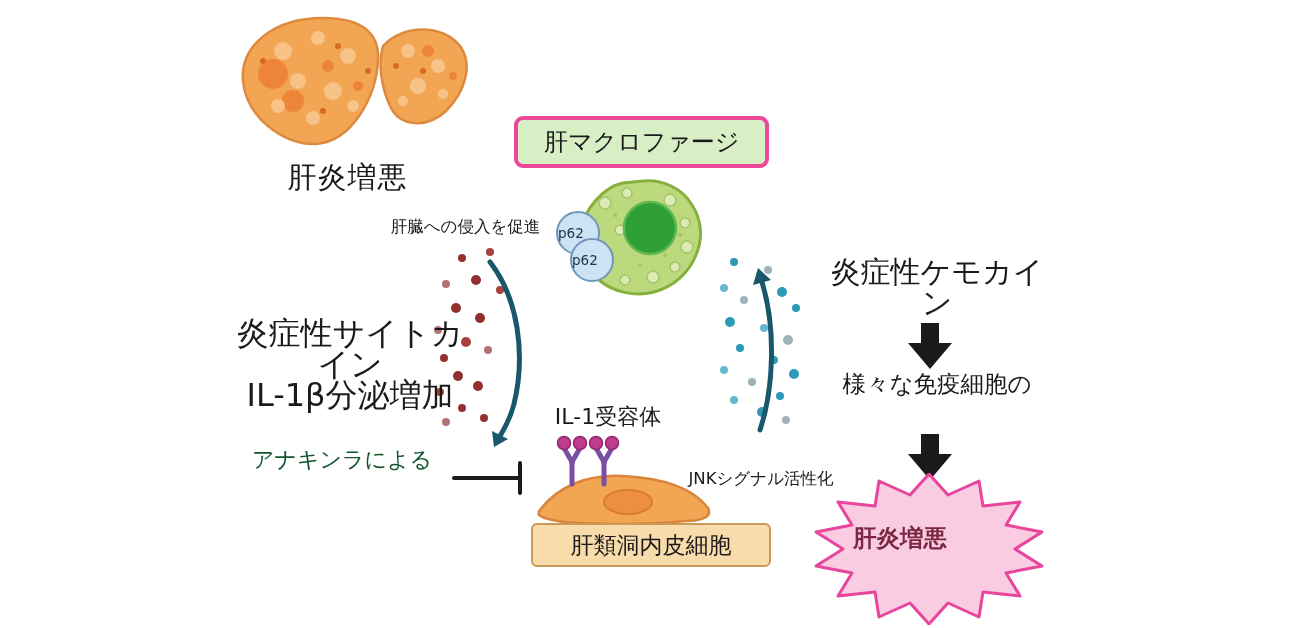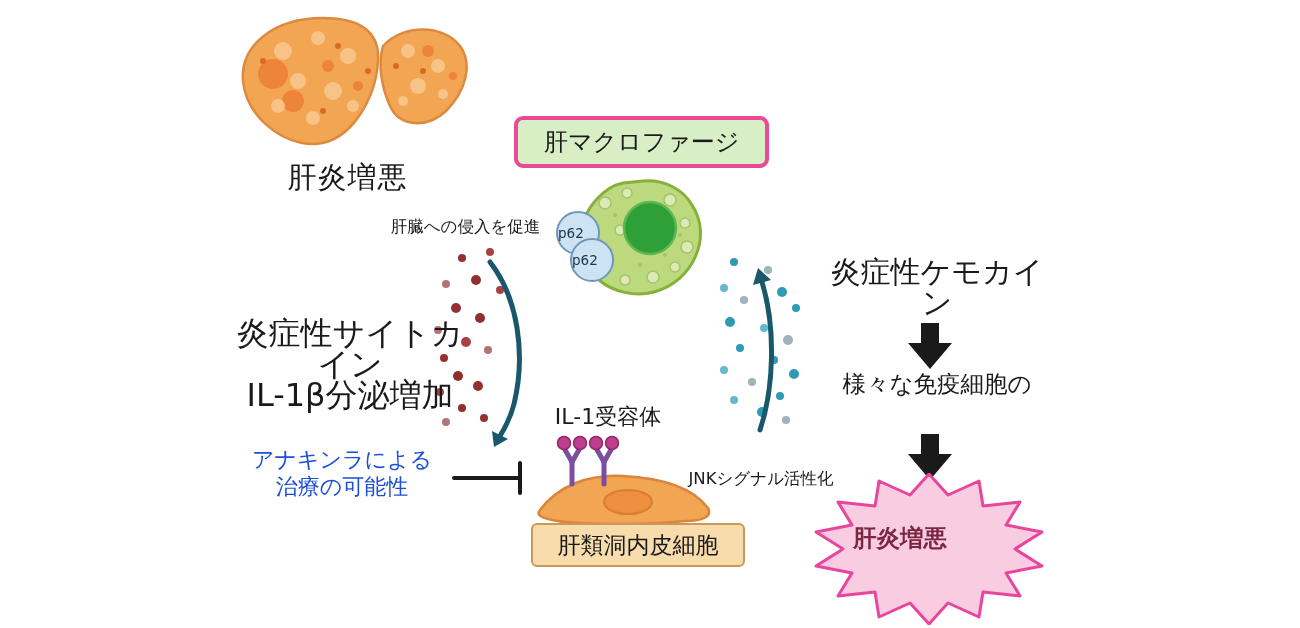--- a/index.html
+++ b/index.html
@@ -20,24 +20,24 @@
   .p62-bubble {
     width:44px; height:44px; border-radius:50%;
     background:#cde3f3; border:2px solid #6f97bb;
     display:flex; align-items:center; justify-content:flex-start;
     font-size:13.5px; color:#16344f; z-index:5;
   }
   .p62-1 { left:556px; top:211px; }
   .p62-2 { left:570px; top:238px; }
   .cytokine { left:225px; top:318px; width:250px; font-size:32px; line-height:31px; }
   .il1 { left:548px; top:402px; width:120px; font-size:22px;text-align:center; }
-  .anakinra { left:233px; top:446px; width:218px; font-size:22px; line-height:27px; color:#1d4ed8; font-weight:500; }
+  .anakinra { left:233px; top:446px; width:218px; font-size:22px; line-height:27px; color:#14532d; font-weight:500; }
   .jnk { left:676px; top:468px; width:170px; font-size:16.5px; }
   .lsec-box {
-    left:531px; top:523px; width:214px; padding:5px 0; font-size:23px; line-height:30px;
+    left:531px; top:523px; width:240px; padding:5px 0; font-size:23px; line-height:30px;
     background:#f8dcab; border:2px solid #c9995a; border-radius:6px; text-align:center; font-weight:500;
   }
   .chemokine { left:818px; top:256px; width:238px; font-size:30px; line-height:31px; }
   .immune { left:818px; top:370px; width:238px; font-size:23.5px; line-height:31px;font-family:Liberation Mono, monospace; }
   .outcome { left:806px; top:523px; width:188px; font-size:23.5px; line-height:31px; color:#7c2742; font-weight:600; z-index:6; }
 </style>
 </head>
 <body>
 
 <div class="canvas">
@@ -142,21 +142,20 @@
 
   <div class="abs label cytokine">
     <div>炎症性サイトカイン</div>
     <div>IL-1β分泌増加</div>
   </div>
 
   <div class="abs label il1">IL-1受容体</div>
 
   <div class="abs label anakinra">
     <div>アナキンラによる</div>
-    <div>治療の可能性</div>
   </div>
 
   <svg class="abs" style="left:452px; top:460px;" width="78" height="36" viewBox="0 0 78 36">
     <line x1="2" y1="18" x2="68" y2="18" stroke="#1a1a1a" stroke-width="4" stroke-linecap="round"></line>
     <line x1="68" y1="3" x2="68" y2="33" stroke="#1a1a1a" stroke-width="4" stroke-linecap="round"></line>
   </svg>
 
   <svg class="abs" style="left:528px; top:428px;" width="190" height="100" viewBox="0 0 190 100">
     <path d="M12,82 C30,58 60,46 95,48 C135,50 165,60 180,80 C184,88 176,93 158,93 C120,97 45,97 24,92 C12,89 8,87 12,82 Z" fill="#f2a553" stroke="#d9853c" stroke-width="2.5"></path>
     <ellipse cx="100" cy="74" rx="24" ry="12" fill="#ec8f3f" stroke="#da7d33" stroke-width="2"></ellipse>

